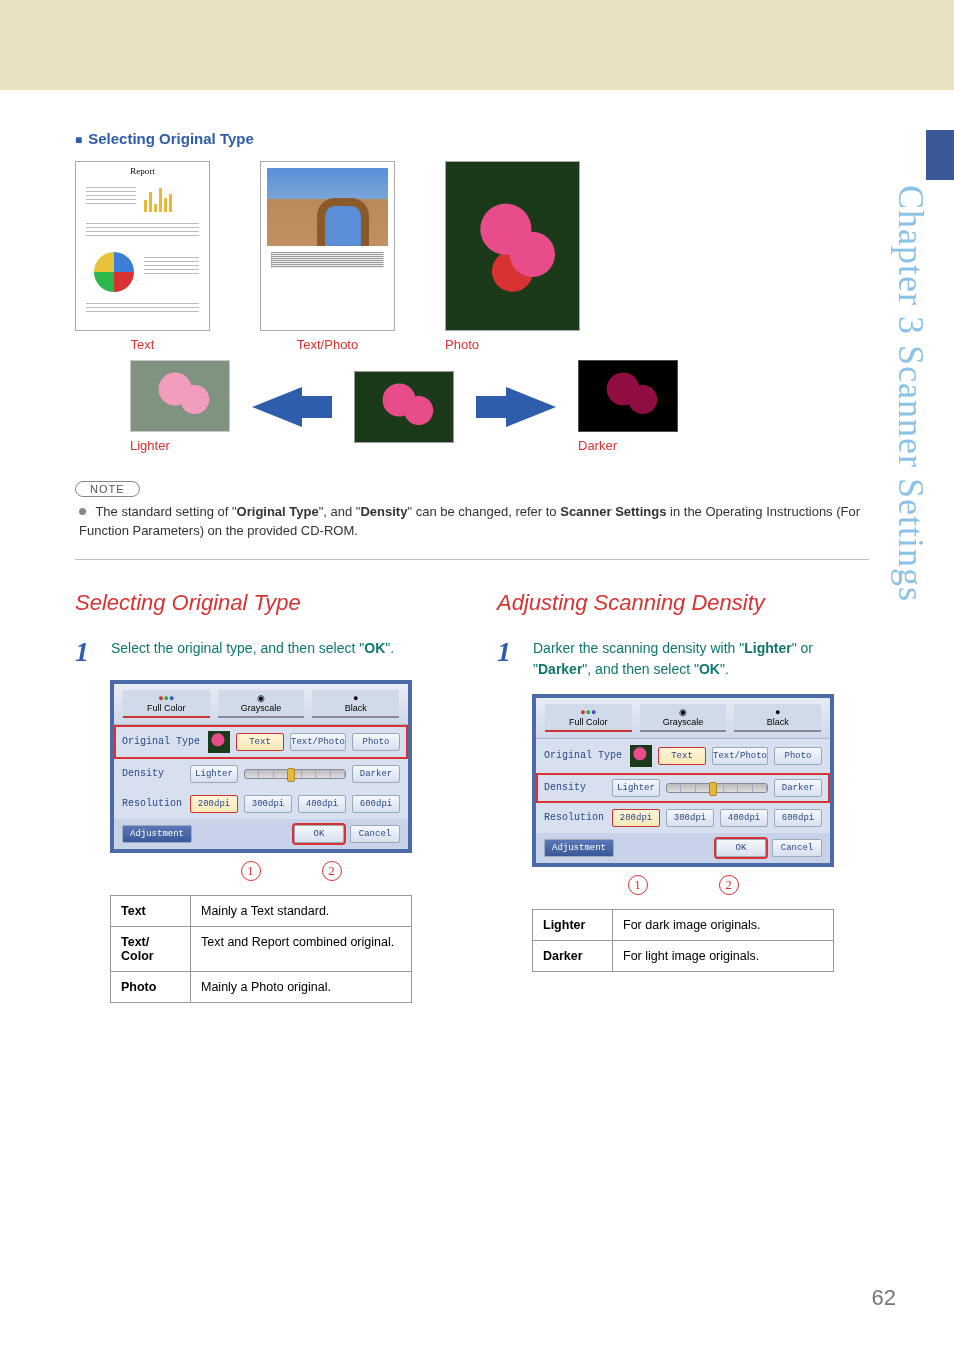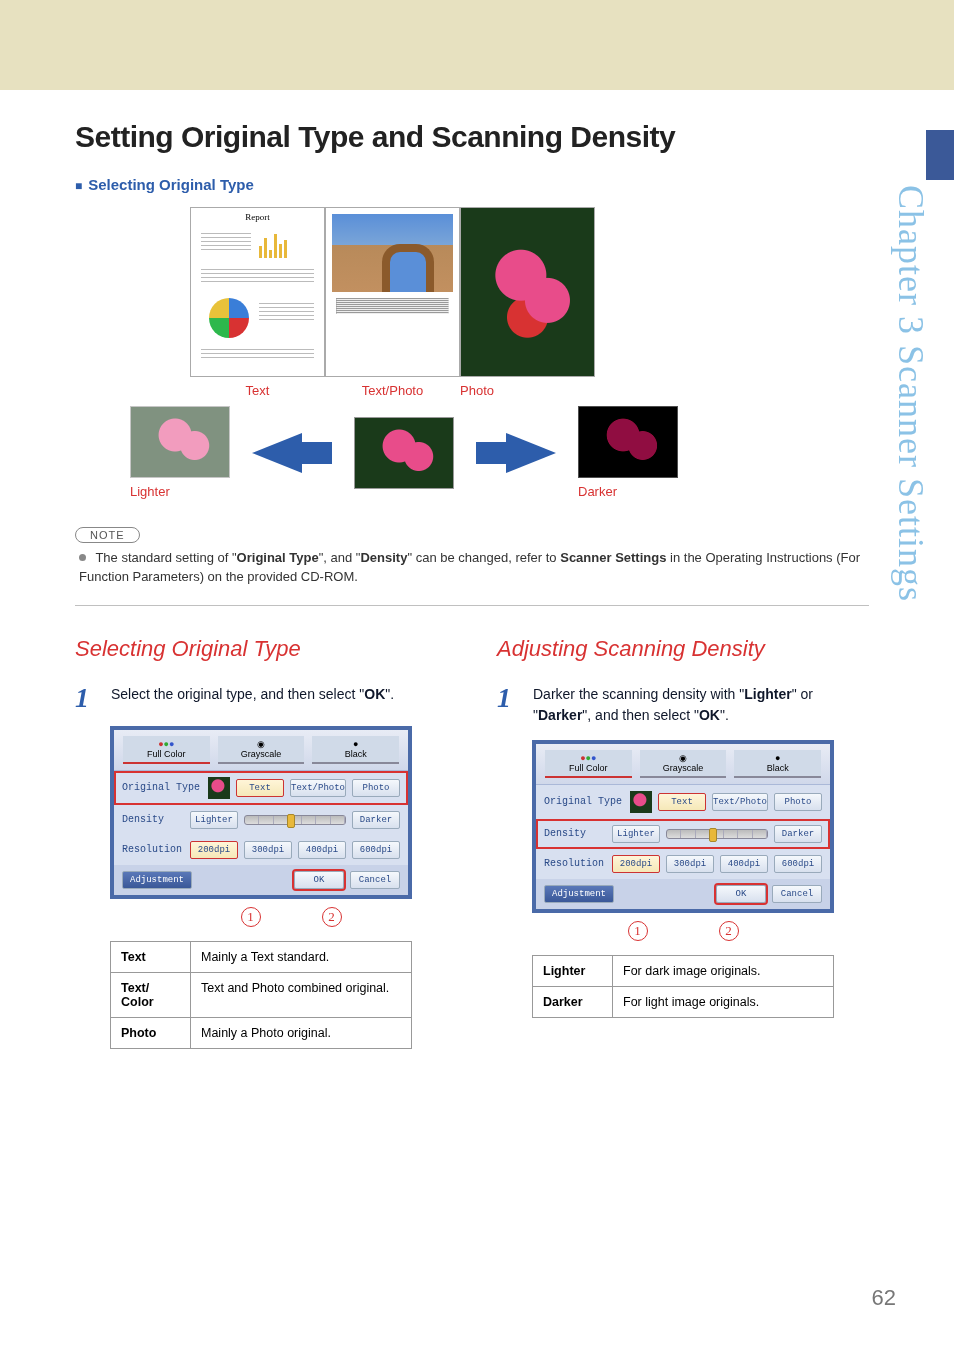--- a/index.html
+++ b/index.html
@@ -4,21 +4,21 @@
 <style>
   * { margin: 0; padding: 0; box-sizing: border-box; }
   body { font-family: Arial, Helvetica, sans-serif; background: #fff; width: 954px; height: 1351px; position: relative; }
   .top-band { background: #e7e1c0; height: 90px; width: 100%; }
   .blue-tab { position: absolute; right: 0; top: 130px; width: 28px; height: 50px; background: #3b5998; }
   .side-text { position: absolute; right: 22px; top: 185px; writing-mode: vertical-rl; font-family: "Times New Roman", serif; font-size: 36px; color: #8bc2e6; letter-spacing: 1px; }
   .content { padding: 30px 85px 0 75px; }
   h1 { font-family: Arial, sans-serif; font-weight: 900; font-size: 30px; color: #222; margin-bottom: 22px; letter-spacing: -0.5px; }
   .sub-h { color: #2d5dab; font-weight: bold; font-size: 15px; margin: 10px 0 14px 0; }
   .sub-h .sq { font-size: 12px; color: #2d5dab; margin-right: 6px; }
-  .img-row { display: flex; margin-left: 115px; margin-bottom: 8px; align-items: flex-end; }
+  .img-row { display: flex; gap: 50px; margin-bottom: 8px; align-items: flex-end; }
   .thumb { width: 135px; }
   .thumb-img { width: 135px; height: 170px; border: 1px solid #aaa; background: #fff; position: relative; overflow: hidden; }
   .red-caption { color: #d83232; font-size: 13px; margin-top: 6px; }
   .report-label { text-align: center; font-size: 9px; padding-top: 4px; font-family: serif; }
   .bars { position: absolute; top: 22px; left: 68px; display: flex; gap: 2px; align-items: flex-end; height: 28px; }
   .bars span { width: 3px; background: #e8b83a; }
   .lines { position: absolute; left: 10px; right: 10px; }
   .lines hr { border: none; border-top: 1px solid #bbb; margin: 3px 0; }
   .pie { position: absolute; top: 90px; left: 18px; width: 40px; height: 40px; border-radius: 50%; background: conic-gradient(#3a7ed8 0 90deg, #d83232 90deg 180deg, #2db84c 180deg 270deg, #e8c23a 270deg 360deg); }
   .arch { position: absolute; inset: 0; background: linear-gradient(180deg, #5a8fd8 0%, #7aa5d8 40%, #b88a5a 40%, #c29060 100%); }
@@ -36,21 +36,21 @@
   .arrow-wrap { display: flex; align-items: center; }
   .note-badge { display: inline-block; border: 1px solid #888; border-radius: 12px; padding: 1px 14px; font-size: 11px; color: #555; letter-spacing: 1px; margin-top: 18px; }
   .note-text { font-size: 13px; color: #333; margin: 6px 0 4px 0; padding-left: 4px; line-height: 1.45; }
   .note-text::before { content: ""; display: inline-block; width: 7px; height: 7px; background: #888; border-radius: 50%; margin-right: 6px; margin-bottom: 1px; }
   .hr { border: none; border-top: 1px solid #c0c0c0; margin: 18px 0 30px 0; }
   .cols { display: flex; gap: 50px; }
   .col { flex: 1; }
   h2 { font-family: "Trebuchet MS", sans-serif; color: #d83232; font-size: 22px; font-weight: normal; font-style: italic; margin-bottom: 22px; }
   .step { display: flex; align-items: flex-start; gap: 22px; }
   .step-num { font-family: "Times New Roman", serif; font-style: italic; font-size: 28px; color: #2d5dab; font-weight: bold; line-height: 1; }
-  .step-text { font-size: 14px; color: #0f172a; line-height: 1.5; }
+  .step-text { font-size: 14px; color: #0f766e; line-height: 1.5; }
   .step-text b { font-weight: bold; }
   .panel { margin-top: 14px; width: 302px; border: 4px solid #4a6aa8; background: #d8e0f0; position: relative; margin-left: auto; margin-right: auto; }
   .panel-row { display: flex; align-items: center; padding: 6px 8px; gap: 6px; }
   .panel-row.top { justify-content: center; background: linear-gradient(#e8ecf5, #d0d8ea); border-bottom: 1px solid #aab8d8; font-size: 9px; text-align: center; }
   .panel-row.top .tab { flex: 1; background: #d0dae8; border-bottom: 2px solid #889; padding: 3px 0; margin: 0 1px; }
   .panel-row.top .tab.active { border-bottom: 2px solid #c33; }
   .panel-label { font-family: "Courier New", monospace; color: #2a4a88; font-size: 10px; width: 62px; flex-shrink: 0; }
   .panel-label-wide { font-family: "Courier New", monospace; color: #2a4a88; font-size: 10px; width: 80px; flex-shrink: 0; }
   .pbtn { font-family: "Courier New", monospace; font-size: 9px; color: #2a4a88; background: linear-gradient(#f5f8fc, #d8e0ee); border: 1px solid #9ab; border-radius: 2px; padding: 3px 0; text-align: center; flex: 1; }
   .pbtn.active { border: 1px solid #c33; background: linear-gradient(#fff5d8, #f5e8b8); }
@@ -68,21 +68,20 @@
   .panel-icon { width: 22px; height: 22px; background: radial-gradient(circle at 45% 40%, #e84c8a 0 6px, transparent 7px), #1a3a1a; flex-shrink: 0; }
 </style>
 </head>
 <body>
 
 <div class="top-band"></div>
 <div class="blue-tab"></div>
 <div class="side-text">Chapter 3  Scanner Settings</div>
 
 <div class="content">
-  <h1>Setting Original Type and Scanning Density</h1>
 
   <div class="sub-h"><span class="sq">■</span><span>Selecting Original Type</span></div>
 
   <div class="img-row">
     <div class="thumb">
       <div class="thumb-img">
         <div class="report-label">Report</div>
         <div class="lines" style="top:22px; width:50px;">
             <hr>
             <hr>
@@ -235,21 +234,21 @@
 
       <table class="desc-table">
         <tbody>
             <tr>
               <td>Text</td>
               <td>Mainly a Text standard.</td>
             </tr>
         <tr>
               <td style="white-space:pre-line">Text/
 Color</td>
-              <td>Text and Photo combined original.</td>
+              <td>Text and Report combined original.</td>
             </tr>
         <tr>
               <td>Photo</td>
               <td>Mainly a Photo original.</td>
             </tr>
       </tbody>
         </table>
     </div>
 
     <div class="col">

